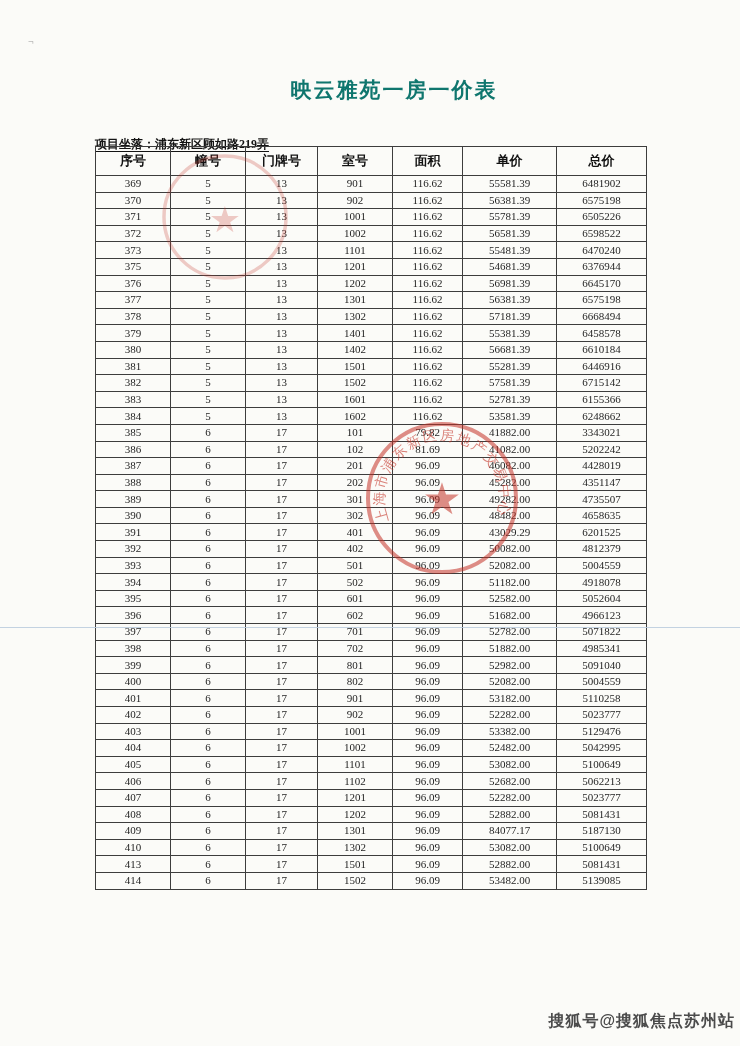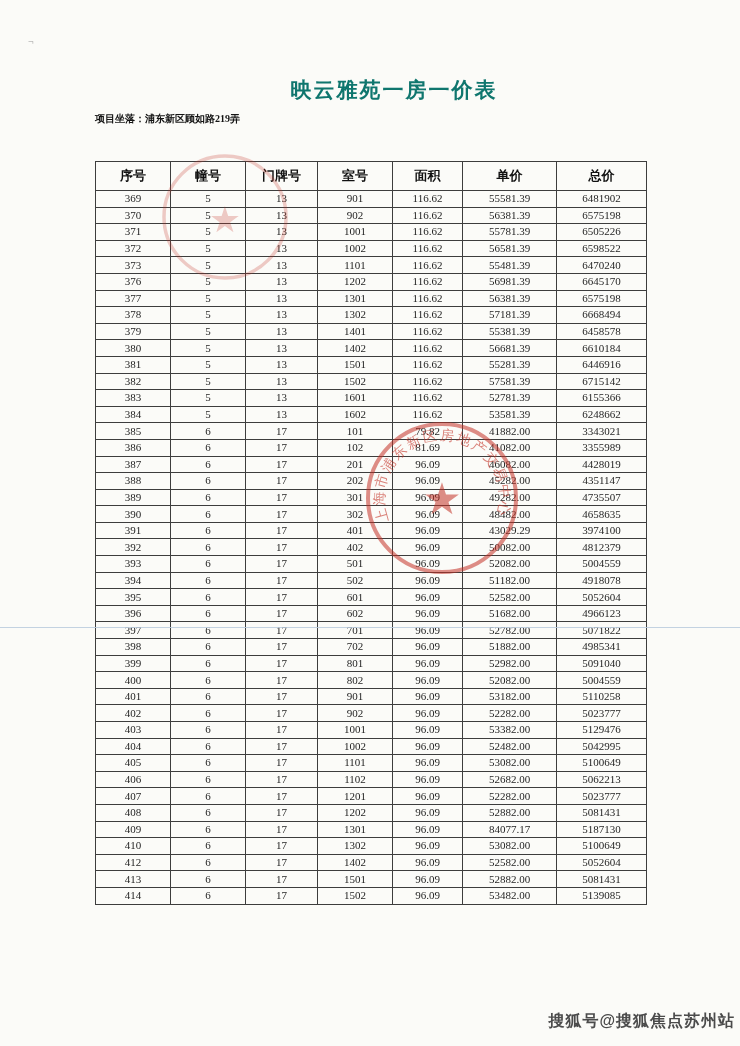--- a/index.html
+++ b/index.html
@@ -14,27 +14,28 @@
     overflow:hidden;
   }
   .doc-title {
     position:absolute; top:76px; left:0; width:100%;
     text-align:center;
     font-size:21px; font-weight:bold; letter-spacing:2px;
     color:#0f766e;
     margin-left:24px;
   }
   .location-line {
-    position:absolute; top:112px; left:95px;
-    font-size:10px; font-weight:bold;
+    position:absolute; top:136px; left:95px;
+    font-size:12px; font-weight:bold;
+    text-decoration:underline;
     text-underline-offset:3px;
     color:#141414;
   }
   .table-wrap {
-    position:absolute; top:161px; left:95px; width:551px;
+    position:absolute; top:146px; left:95px; width:551px;
   }
   table.price-table {
     width:100%; border-collapse:collapse; table-layout:fixed;
   }
   .price-table th, .price-table td {
     border:1px solid #3d3d3d;
     text-align:center; vertical-align:middle;
     overflow:hidden; white-space:nowrap;
   }
   .price-table th {
@@ -138,20 +139,29 @@
           <tr>
             <td>373</td>
             <td>5</td>
             <td>13</td>
             <td>1101</td>
             <td>116.62</td>
             <td>55481.39</td>
             <td>6470240</td>
           </tr>
           <tr>
+            <td>375</td>
+            <td>5</td>
+            <td>13</td>
+            <td>1201</td>
+            <td>116.62</td>
+            <td>54681.39</td>
+            <td>6376944</td>
+          </tr>
+          <tr>
             <td>376</td>
             <td>5</td>
             <td>13</td>
             <td>1202</td>
             <td>116.62</td>
             <td>56981.39</td>
             <td>6645170</td>
           </tr>
           <tr>
             <td>377</td>
@@ -234,21 +244,21 @@
             <td>41882.00</td>
             <td>3343021</td>
           </tr>
           <tr>
             <td>386</td>
             <td>6</td>
             <td>17</td>
             <td>102</td>
             <td>81.69</td>
             <td>41082.00</td>
-            <td>3355989</td>
+            <td>5202242</td>
           </tr>
           <tr>
             <td>387</td>
             <td>6</td>
             <td>17</td>
             <td>201</td>
             <td>96.09</td>
             <td>46082.00</td>
             <td>4428019</td>
           </tr>
@@ -279,21 +289,21 @@
             <td>48482.00</td>
             <td>4658635</td>
           </tr>
           <tr>
             <td>391</td>
             <td>6</td>
             <td>17</td>
             <td>401</td>
             <td>96.09</td>
             <td>43029.29</td>
-            <td>3974100</td>
+            <td>6201525</td>
           </tr>
           <tr>
             <td>392</td>
             <td>6</td>
             <td>17</td>
             <td>402</td>
             <td>96.09</td>
             <td>50082.00</td>
             <td>4812379</td>
           </tr>
@@ -451,29 +461,20 @@
             <td>5187130</td>
           </tr>
           <tr>
             <td>410</td>
             <td>6</td>
             <td>17</td>
             <td>1302</td>
             <td>96.09</td>
             <td>53082.00</td>
             <td>5100649</td>
-          </tr>
-          <tr>
-            <td>412</td>
-            <td>6</td>
-            <td>17</td>
-            <td>1402</td>
-            <td>96.09</td>
-            <td>52582.00</td>
-            <td>5052604</td>
           </tr>
           <tr>
             <td>413</td>
             <td>6</td>
             <td>17</td>
             <td>1501</td>
             <td>96.09</td>
             <td>52882.00</td>
             <td>5081431</td>
           </tr>

